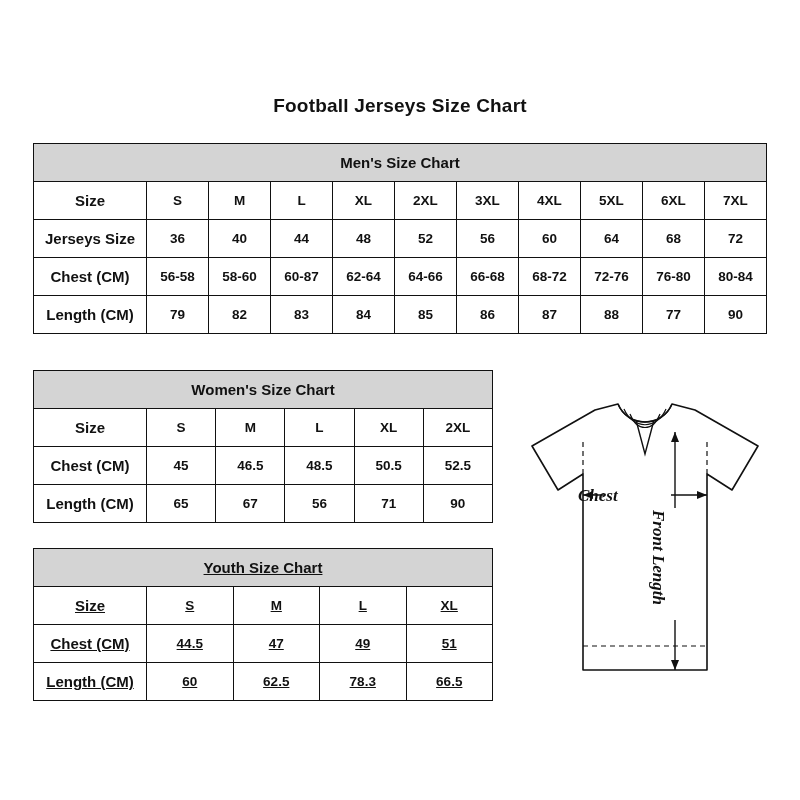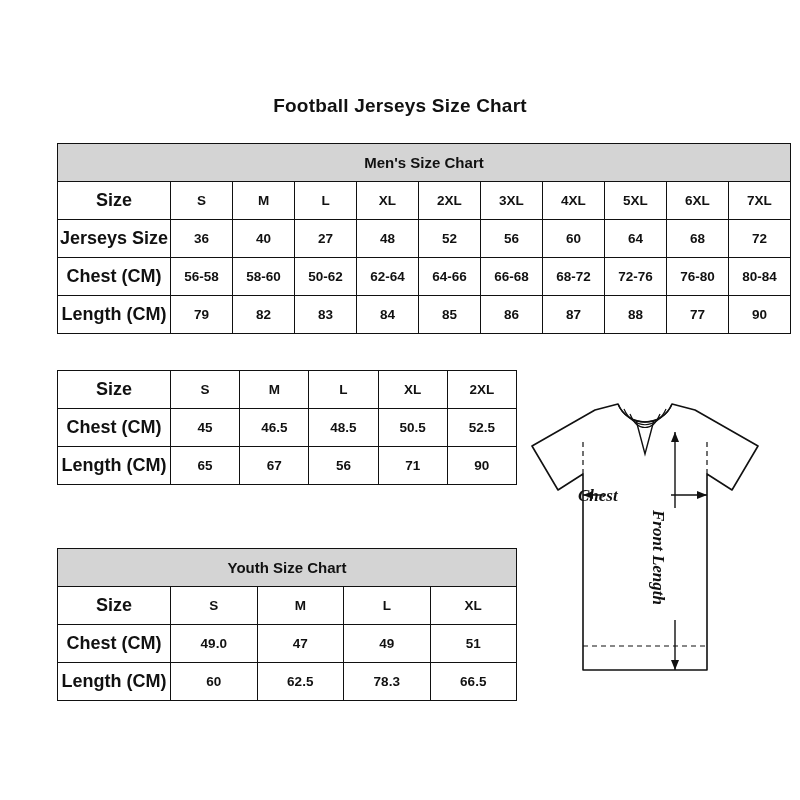--- a/index.html
+++ b/index.html
@@ -28,52 +28,51 @@
     width: 800px;
     text-align: center;
     font-size: 19px;
     font-weight: bold;
     letter-spacing: 0.2px;
   }
   table.size-table {
     border-collapse: collapse;
     table-layout: fixed;
     position: absolute;
-    margin-left: 24px;
   }
   table.size-table td {
     border: 1px solid #111111;
     text-align: center;
     vertical-align: middle;
     font-size: 13.5px;
     font-weight: bold;
     padding: 0;
     height: 38px;
     box-sizing: border-box;
     background: #ffffff;
   }
   table.size-table td.head {
     background: #d4d4d4;
     font-size: 15px;
   }
   table.size-table td.rowlabel {
-    font-size: 18px;
+    font-size: 15px;
     font-weight: bold;
   }
 
   
   #men-table { left: 33px; top: 143px; width: 734px; }
   #men-table col.lbl { width: 113px; }
 
   
   #women-table { left: 33px; top: 370px; width: 460px; }
   #women-table col.lbl { width: 113px; }
 
   
-  #youth-table { left: 33px; top: 548px; width: 460px; }
+  #youth-table { left: 33px; top: 548px; width: 460px; text-decoration: underline; }
   #youth-table col.lbl { width: 113px; }
 
   
   #shirt {
     position: absolute;
     left: 500px;
     top: 398px;
     width: 290px;
     height: 300px;
   }
@@ -123,34 +122,34 @@
         <td>3XL</td>
         <td>4XL</td>
         <td>5XL</td>
         <td>6XL</td>
         <td>7XL</td>
       </tr>
       <tr>
         <td class="rowlabel">Jerseys Size</td>
         <td>36</td>
         <td>40</td>
-        <td>27</td>
+        <td>44</td>
         <td>48</td>
         <td>52</td>
         <td>56</td>
         <td>60</td>
         <td>64</td>
         <td>68</td>
         <td>72</td>
       </tr>
       <tr>
         <td class="rowlabel">Chest (CM)</td>
         <td>56-58</td>
         <td>58-60</td>
-        <td>50-62</td>
+        <td>60-87</td>
         <td>62-64</td>
         <td>64-66</td>
         <td>66-68</td>
         <td>68-72</td>
         <td>72-76</td>
         <td>76-80</td>
         <td>80-84</td>
       </tr>
       <tr>
         <td class="rowlabel">Length (CM)</td>
@@ -168,20 +167,23 @@
     </tbody>
   </table>
 
   <table class="size-table" id="women-table">
     <colgroup>
       <col class="lbl">
       <col span="5">
     </colgroup>
     <tbody>
       <tr>
+        <td class="head" colspan="6">Women's Size Chart</td>
+      </tr>
+      <tr>
         <td class="rowlabel">Size</td>
         <td>S</td>
         <td>M</td>
         <td>L</td>
         <td>XL</td>
         <td>2XL</td>
       </tr>
       <tr>
         <td class="rowlabel">Chest (CM)</td>
         <td>45</td>
@@ -212,21 +214,21 @@
       </tr>
       <tr>
         <td class="rowlabel">Size</td>
         <td>S</td>
         <td>M</td>
         <td>L</td>
         <td>XL</td>
       </tr>
       <tr>
         <td class="rowlabel">Chest (CM)</td>
-        <td>49.0</td>
+        <td>44.5</td>
         <td>47</td>
         <td>49</td>
         <td>51</td>
       </tr>
       <tr>
         <td class="rowlabel">Length (CM)</td>
         <td>60</td>
         <td>62.5</td>
         <td>78.3</td>
         <td>66.5</td>

